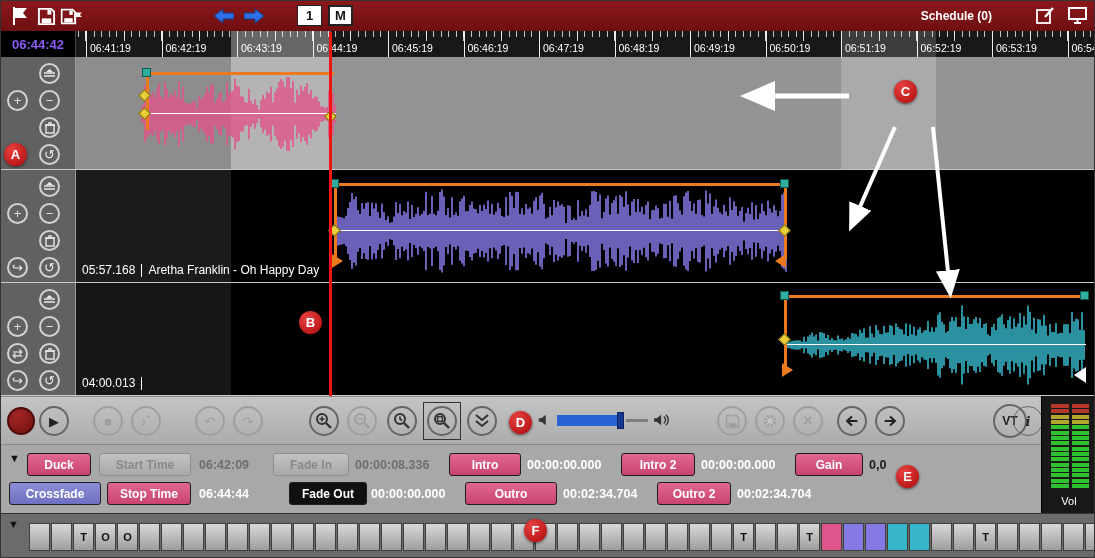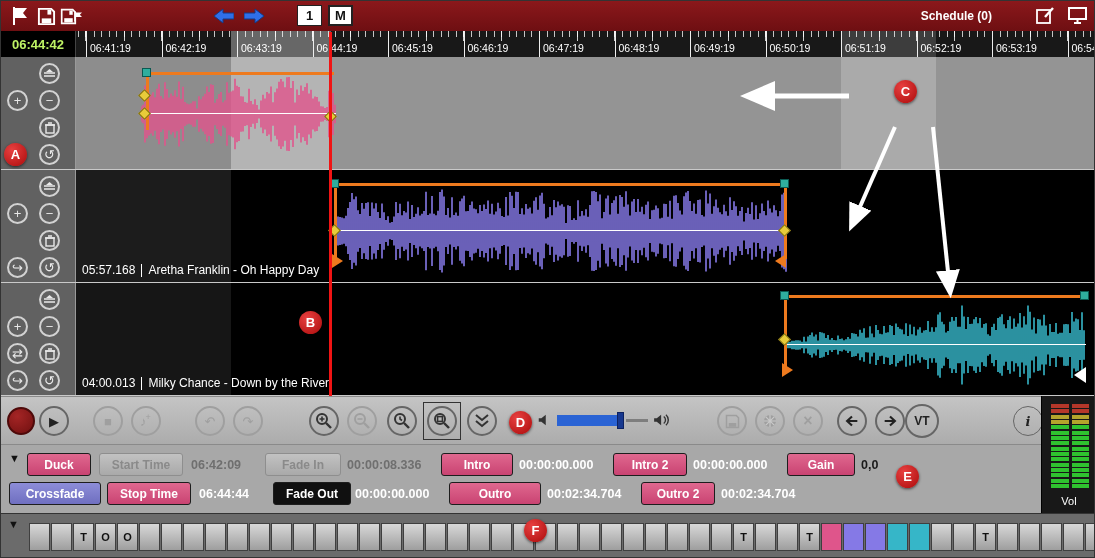--- a/index.html
+++ b/index.html
@@ -9,21 +9,21 @@
 
   
   .topbar{position:absolute;left:0;top:0;width:1095px;height:30px;background:linear-gradient(#8b181b,#6e0f12);z-index:10}
   .tb-ico{position:absolute;top:5px;width:22px;height:20px;display:flex;align-items:center;justify-content:center}
   .tb-box{position:absolute;top:4px;height:21px;min-width:25px;background:#fff;border:1px solid #222;color:#111;font-weight:bold;font-size:13px;display:flex;align-items:center;justify-content:center;padding:0 4px}
   .tb-title{position:absolute;top:7px;left:50%;transform:translateX(-50%);color:#fff;font-weight:bold;font-size:13px;white-space:nowrap}
   .tb-sched{position:absolute;top:8px;right:104px;color:#fff;font-weight:bold;font-size:12px}
 
   
   .rulerrow{position:absolute;left:0;top:30px;width:1095px;height:26px;background:#141414}
-  .curtime{position:absolute;left:0;top:0;width:75px;height:26px;background:#000;color:#bef264;font-weight:bold;font-size:13px;display:flex;align-items:center;justify-content:center;border-right:1px solid #444}
+  .curtime{position:absolute;left:0;top:0;width:75px;height:26px;background:#000;color:#8b5cf6;font-weight:bold;font-size:13px;display:flex;align-items:center;justify-content:center;border-right:1px solid #444}
   .ruler{position:absolute;left:75px;top:0;width:1020px;height:26px;background:#181818;overflow:hidden}
   .ruler .band1{position:absolute;left:155px;top:0;width:100px;height:26px;background:rgba(170,170,170,.55)}
   .ruler .band2{position:absolute;left:765px;top:0;width:95px;height:26px;background:rgba(150,150,150,.30)}
   .ruler .minor{position:absolute;left:0;top:0;right:0;height:6px;background:repeating-linear-gradient(90deg,rgba(255,255,255,.75) 0 1px,transparent 1px 7.55px);background-position-x:10px}
   .ruler .mid{position:absolute;left:0;top:0;right:0;height:10px;background:repeating-linear-gradient(90deg,rgba(255,255,255,.8) 0 1px,transparent 1px 37.75px);background-position-x:10px}
   .rtick{position:absolute;top:0;height:26px;border-left:1px solid #eee}
   .rtick span{position:absolute;left:3px;top:11px;font-size:10.5px;color:#fff;white-space:nowrap}
 
   
   .tracks{position:absolute;left:0;top:56px;width:1095px;height:339px;background:#000}
@@ -322,21 +322,20 @@
         <div class="envh" style="left:708px;top:12px;width:302px;height:2.5px"></div>
         <div class="envv" style="left:708px;top:12px;width:2.5px;height:72px"></div>
         <span class="th" style="left:704px;top:8px"></span>
         <span class="th" style="left:1004px;top:8px"></span>
         <span class="dia" style="left:704px;top:52px"></span>
         <span class="otri-r" style="left:706px;top:80px"></span>
         <span class="wtri-l" style="left:998px;top:84px"></span>
         <div class="tlabel">
           <span class="dur">04:00.013</span>
           <span class="sep"></span>
-          <span>Milky Chance - Down by the River</span>
         </div>
       </div>
     </section>
 
     <svg class="arrows">
       <defs>
         <marker id="ah" markerWidth="8" markerHeight="8" refX="5.2" refY="3" orient="auto">
           <path d="M0 0L7 3L0 6Z" fill="#fff"></path>
         </marker>
       </defs>
@@ -432,44 +431,44 @@
     <span class="tbtn" style="left:836px">
       <svg width="16" height="16" viewBox="0 0 18 18">
           <path d="M15 9H4M9 4L3.5 9 9 14" fill="none" stroke="#222" stroke-width="2.4"></path>
         </svg>
     </span>
     <span class="tbtn" style="left:874px">
       <svg width="16" height="16" viewBox="0 0 18 18">
           <path d="M3 9h11M9 4l5.5 5L9 14" fill="none" stroke="#222" stroke-width="2.4"></path>
         </svg>
     </span>
-    <span class="tbtn vt" style="left:904px;width:34px;height:34px;top:7px">VT</span>
+    <span class="tbtn vt" style="left:992px;width:34px;height:34px;top:7px">VT</span>
     <span class="tbtn infobtn" style="left:1012px">i</span>
   </div>
 
   <div class="editor">
     <span class="ddown" style="left:8px;top:8px">▼</span>
     <div class="erow erow1">
       <span class="ebtn" style="width:64px;margin-left:26px">Duck</span>
-      <span class="ebtn gray" style="width:84px;margin-left:8px">Start Time</span>
+      <span class="ebtn gray" style="width:92px;margin-left:8px">Start Time</span>
       <span class="eval dim" style="width:66px;margin-left:8px">06:42:09</span>
       <span class="ebtn gray" style="width:76px;margin-left:8px">Fade In</span>
       <span class="eval dim" style="width:88px;margin-left:6px">00:00:08.336</span>
       <span class="ebtn" style="width:72px;margin-left:6px">Intro</span>
       <span class="eval" style="width:88px;margin-left:6px">00:00:00.000</span>
       <span class="ebtn" style="width:74px;margin-left:6px">Intro 2</span>
       <span class="eval" style="width:88px;margin-left:6px">00:00:00.000</span>
       <span class="ebtn" style="width:68px;margin-left:6px">Gain</span>
       <span class="eval dark" style="width:40px;margin-left:6px">0,0</span>
     </div>
     <div class="erow erow2">
       <span class="ebtn slate" style="width:92px;margin-left:8px">Crossfade</span>
       <span class="ebtn" style="width:84px;margin-left:6px">Stop Time</span>
       <span class="eval" style="width:66px;margin-left:8px">06:44:44</span>
-      <span class="ebtn black" style="width:78px;margin-left:8px">Fade Out</span>
+      <span class="ebtn black" style="width:78px;margin-left:24px">Fade Out</span>
       <span class="eval" style="width:88px;margin-left:4px">00:00:00.000</span>
       <span class="ebtn" style="width:92px;margin-left:6px">Outro</span>
       <span class="eval" style="width:88px;margin-left:6px">00:02:34.704</span>
       <span class="ebtn" style="width:74px;margin-left:6px">Outro 2</span>
       <span class="eval" style="width:88px;margin-left:6px">00:02:34.704</span>
     </div>
   </div>
 
   <div class="meter">
     <div class="mbars" id="meter-bars">

